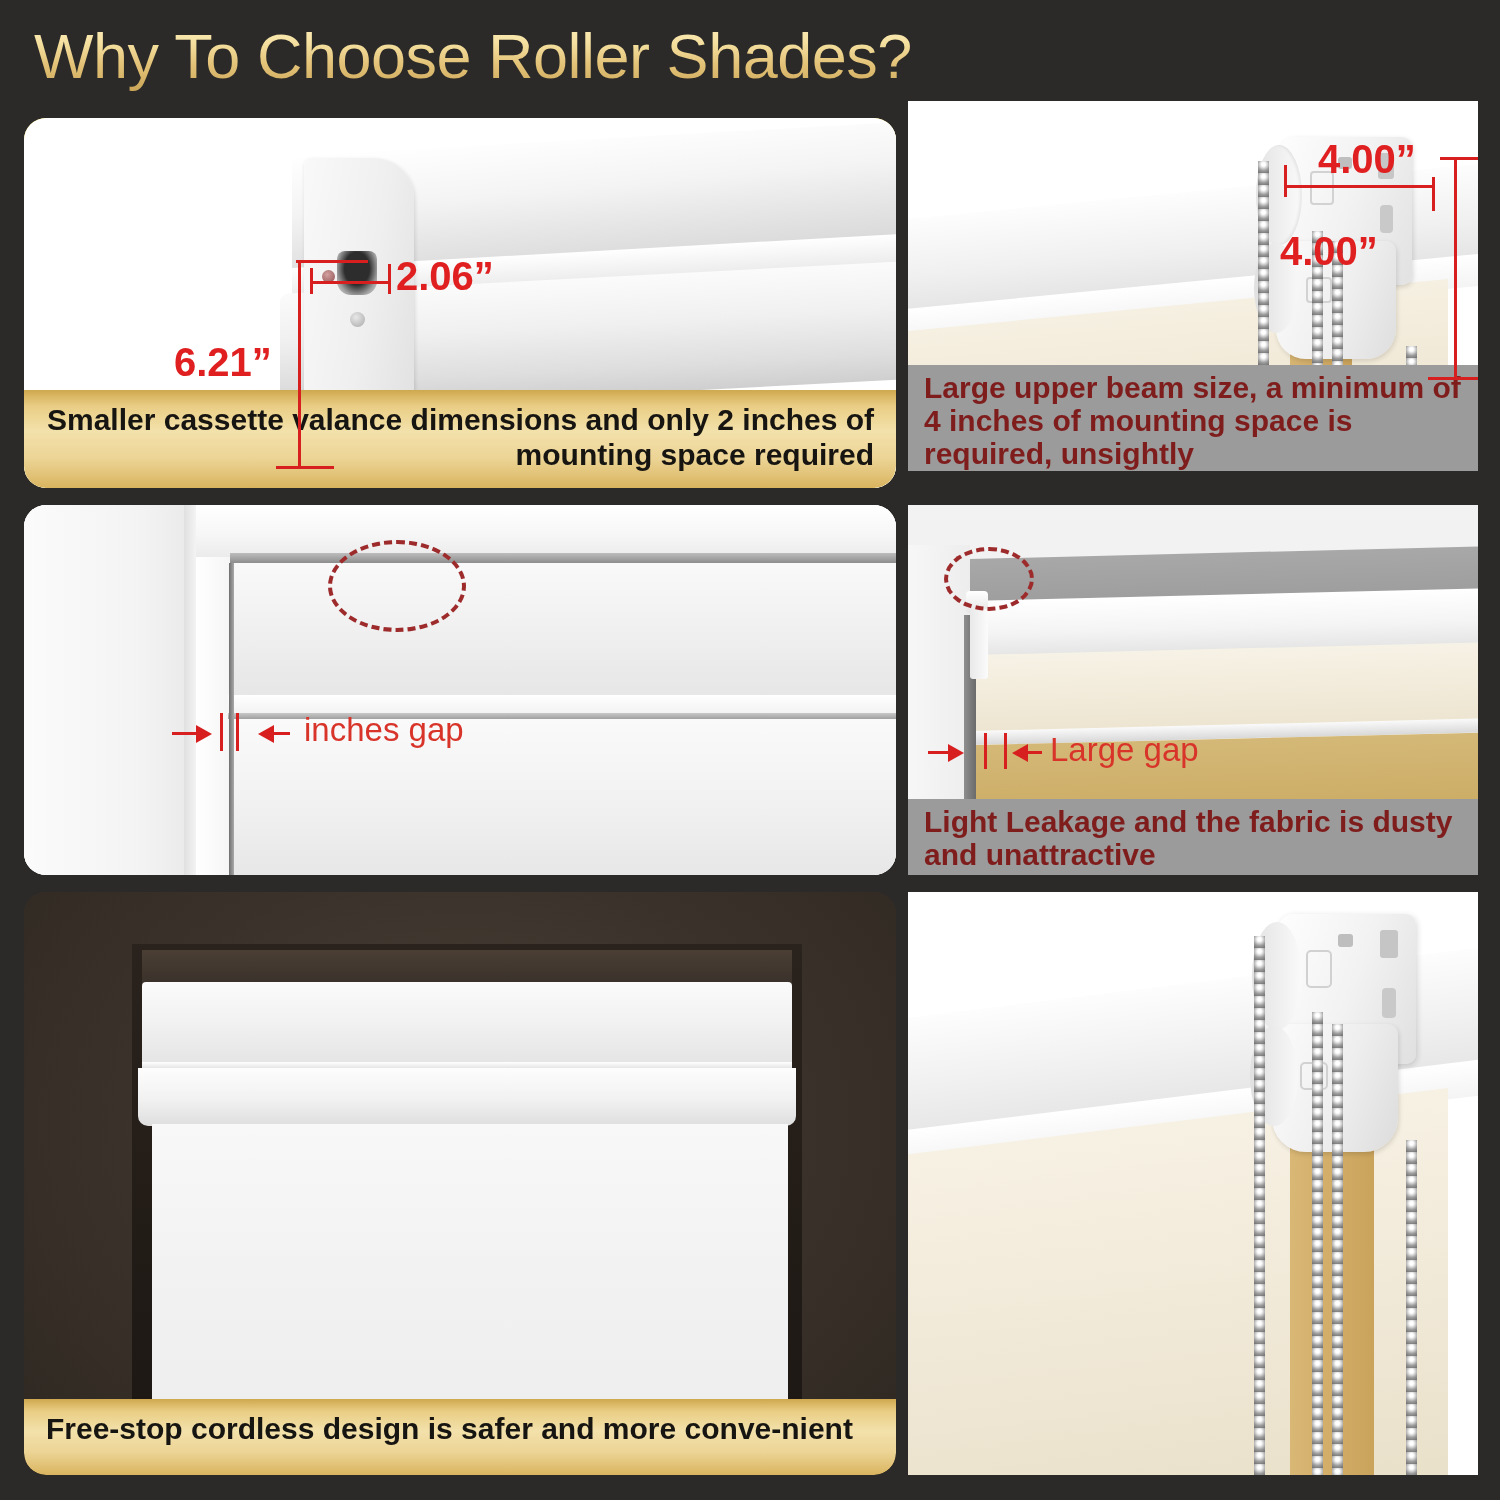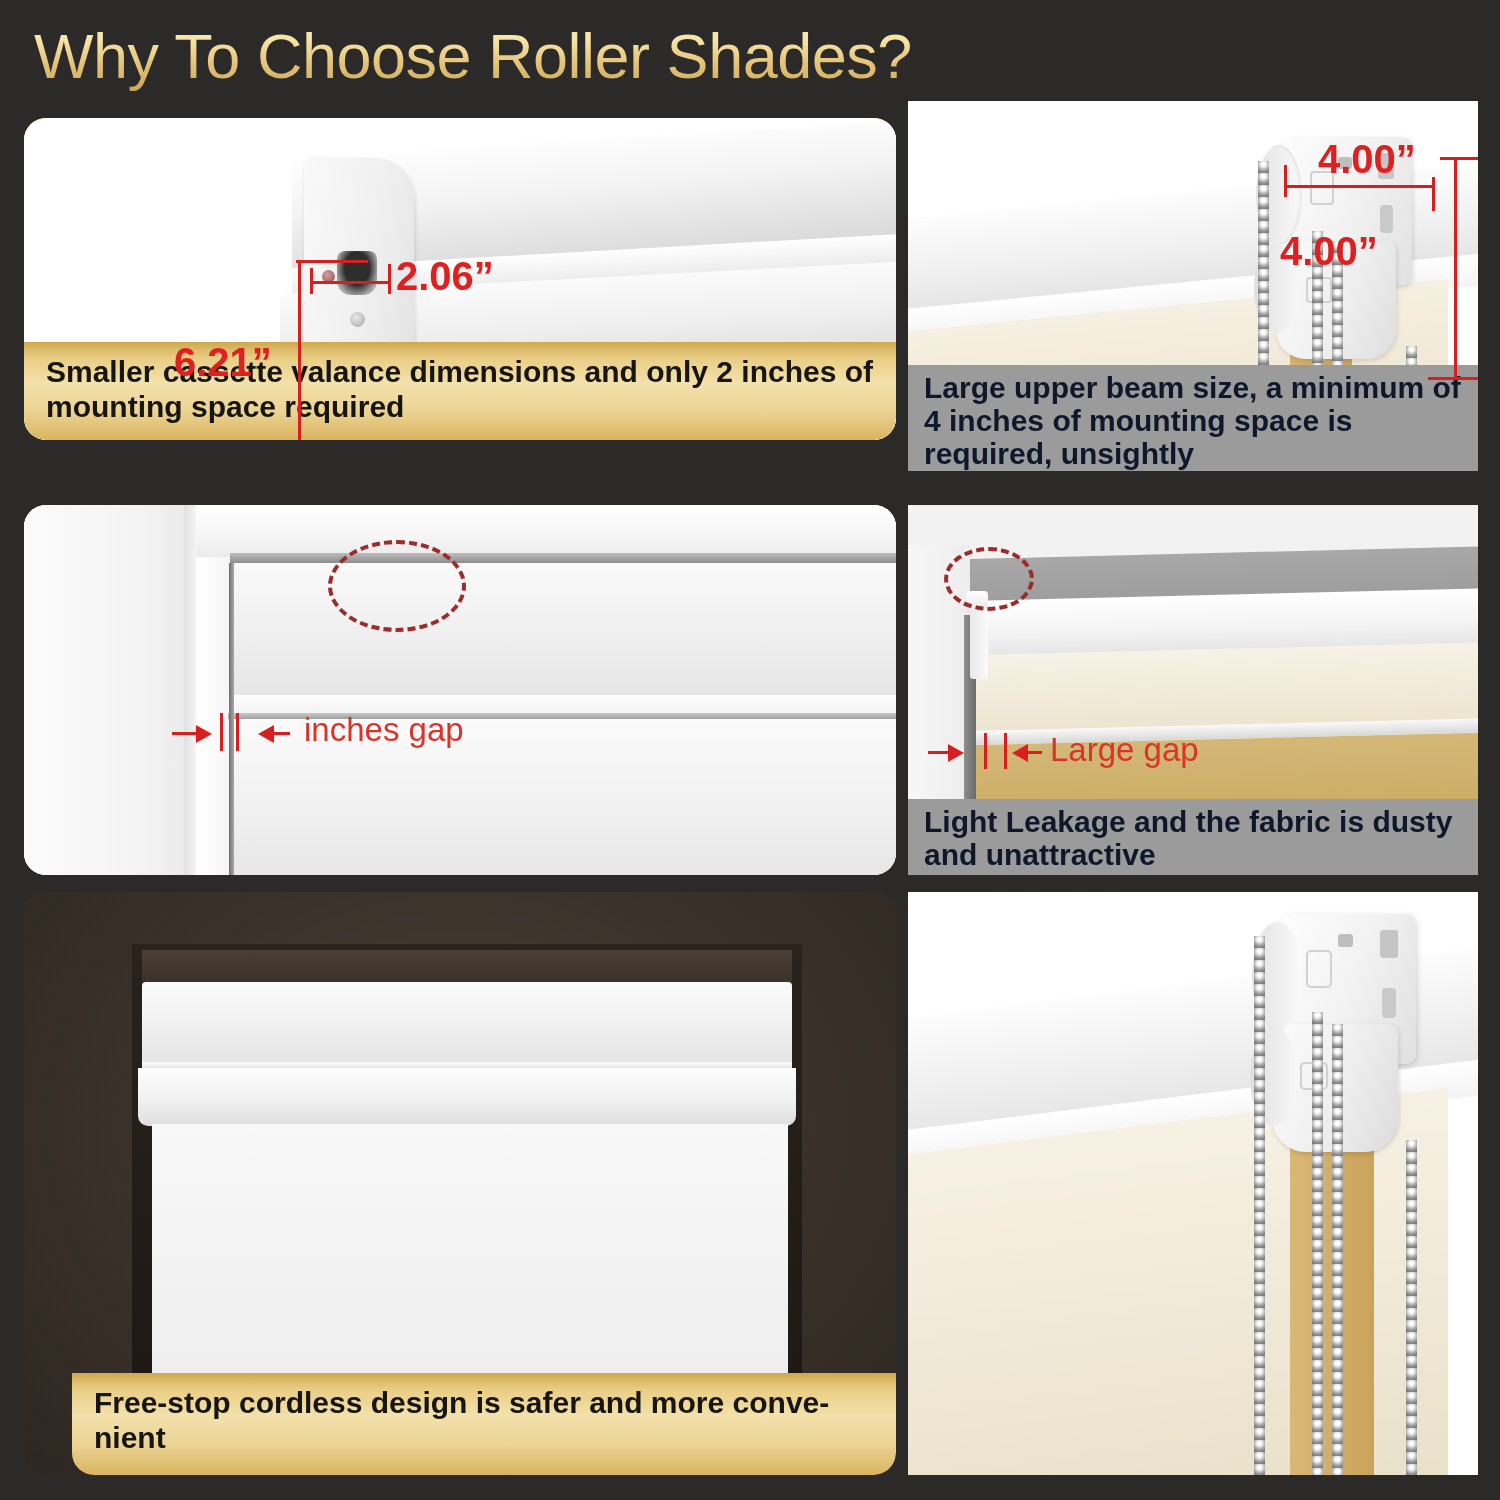--- a/index.html
+++ b/index.html
@@ -58,21 +58,21 @@
     padding: 0 22px 10px 22px;
     color: #171511;
     font-size: 30px;
     font-weight: bold;
     line-height: 1.17;
     align-items: flex-start;
     padding-top: 12px;
   }
   .caption.gray {
     background: #9b9b9b;
-    color: #0f172a;
+    color: #7f1d1d;
     padding: 6px 16px 8px 16px;
     font-size: 30px;
     font-weight: bold;
     line-height: 1.1;
     align-items: flex-start;
   }
 
   
   .fill-white { position: absolute; inset: 0; background: #ffffff; }
 
@@ -137,21 +137,21 @@
     z-index: 6;
   }
 </style>
 </head>
 <body>
 
 <div class="title">Why To Choose Roller Shades?</div>
 
 <div class="grid">
 
-  <div class="panel good" style="left:24px; top:118px; width:872px; height:322px; background:#fde047;">
+  <div class="panel good" style="left:24px; top:118px; width:872px; height:370px; background:#fde047;text-align:right;">
     <div class="photo">
       <div class="fill-white"></div>
 
       <div style="position:absolute; left:268px; top:38px; width:640px; height:130px;
                   background:linear-gradient(178deg,#ffffff 0%,#f4f4f4 38%,#e2e2e2 72%,#d4d4d4 100%);
                   transform:skewY(-3.2deg); transform-origin:left top; border-radius:6px 14px 14px 6px;" class="brushed"></div>
       <div style="position:absolute; left:268px; top:150px; width:640px; height:28px;
                   background:linear-gradient(180deg,#ffffff,#ececec);
                   transform:skewY(-3.2deg); transform-origin:left top;"></div>
 
@@ -398,21 +398,21 @@
 
       <div style="position:absolute; left:422px; top:552px; width:62px; height:140px;">
         <div style="position:absolute; left:12px; top:0; width:40px; height:56px;
                     background:linear-gradient(160deg,#f3cdb6,#e0af96);
                     border-radius:16px 16px 10px 10px;"></div>
 
         <div style="position:absolute; left:34px; top:22px; width:16px; height:40px;
                     background:linear-gradient(180deg,#f0c4ab,#ddab91); border-radius:8px;"></div>
       </div>
     </div>
-    <div class="caption gold" style="height:102px;margin-left:48px;">
+    <div class="caption gold" style="height:76px;">
       <span>Free-stop cordless design is safer and more conve-nient</span>
     </div>
   </div>
 
   <div class="panel bad" style="left:908px; top:892px; width:570px; height:583px; background:#ffffff;">
     <div class="photo">
       <div class="fill-white"></div>
 
       <div style="position:absolute; left:-20px; top:52px; width:620px; height:120px;
                   background:linear-gradient(180deg,#fdfdfd,#f1f1f1 55%,#e6e6e6);

